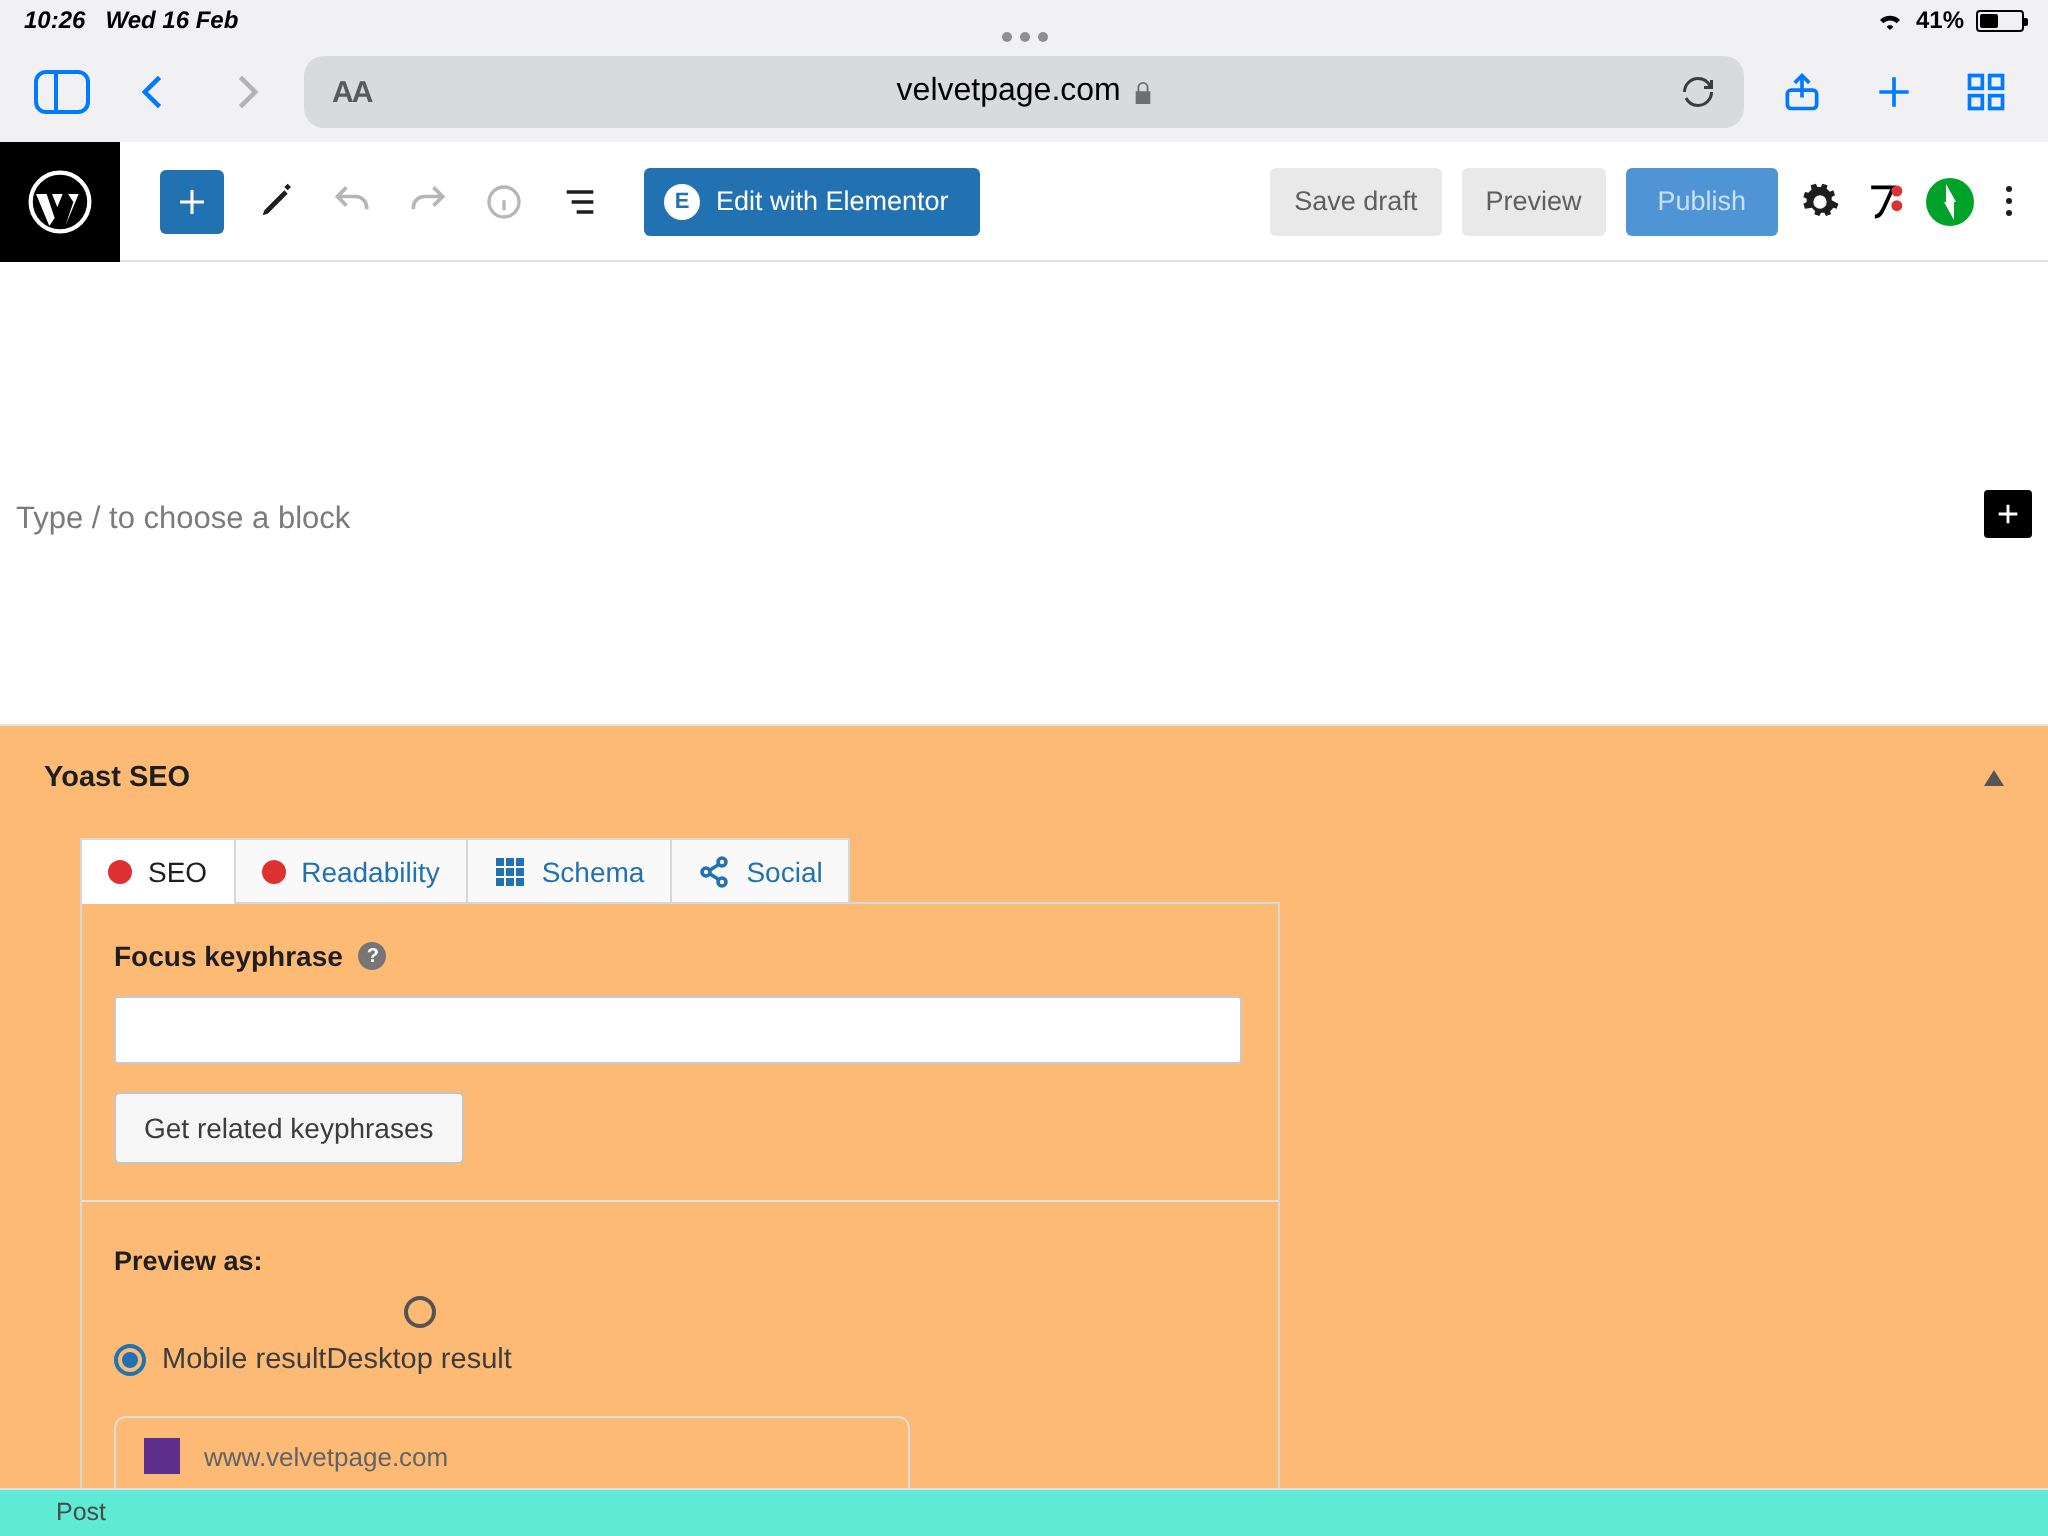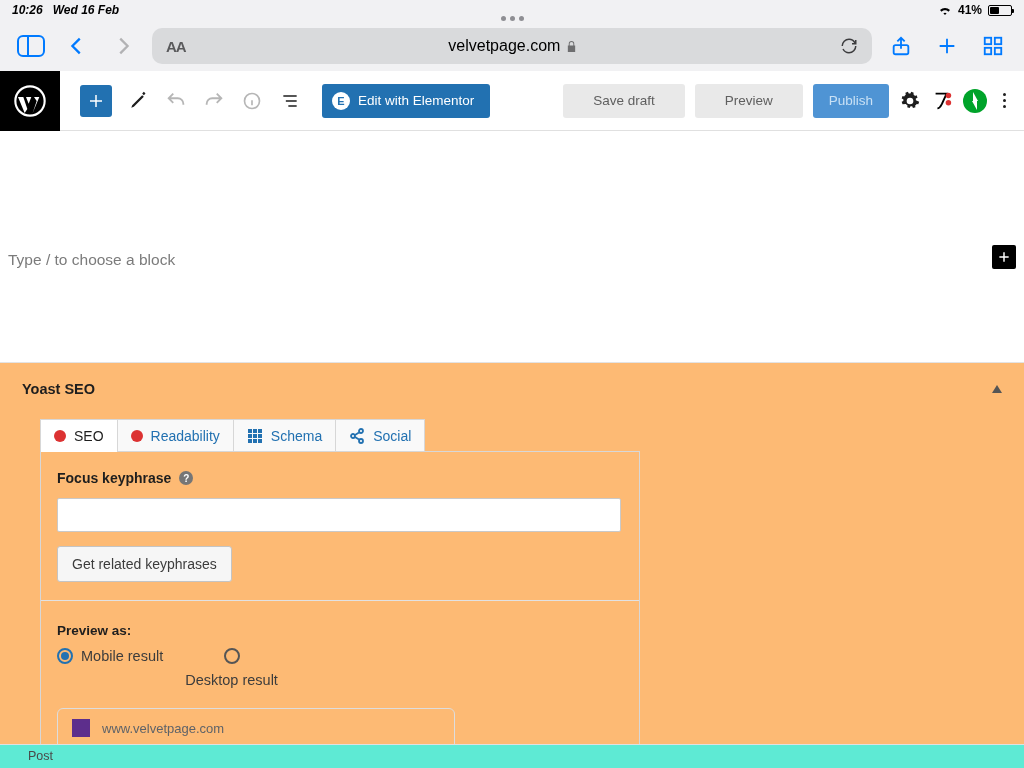--- a/index.html
+++ b/index.html
@@ -39,21 +39,21 @@
   .wplogo svg { width:32px; height:32px; color:#fff; }
   .wpheader { flex:1; height:60px; background:#fff; border-bottom:1px solid #e0e0e0; display:flex; align-items:center; padding:0 12px 0 20px; }
   .wp-left { display:flex; align-items:center; gap:14px; }
   .sq-add { width:32px; height:32px; background:#2271b1; border-radius:3px; display:flex; align-items:center; justify-content:center; color:#fff; font-size:22px; font-weight:300; }
   .tool-ico { width:24px; height:24px; color:#1e1e1e; display:flex; align-items:center; justify-content:center; }
   .tool-ico.dim { color:#b6b6b6; }
   .elementor-btn { background:#2271b1; color:#fff; border:none; height:34px; border-radius:3px; padding:0 16px 0 10px; display:flex; align-items:center; gap:8px; font-size:13.5px; margin-left:6px; }
   .elementor-btn .e-circle { width:18px; height:18px; border-radius:50%; background:#fff; color:#2271b1; display:flex; align-items:center; justify-content:center; font-size:11px; font-weight:700;}
   .wp-center { flex:1; }
   .wp-right { display:flex; align-items:center; gap:10px; }
-  .flat-btn { height:34px; padding:0 30px; border:none; border-radius:3px; font-size:13.5px; color:#5f5f5f; background:#e9e9e9; }
+  .flat-btn { height:34px; padding:0 12px; border:none; border-radius:3px; font-size:13.5px; color:#5f5f5f; background:#e9e9e9; }
   .publish-btn { height:34px; padding:0 16px; border:none; border-radius:3px; font-size:13.5px; background:#4f94d4; color:#c9e1f5; }
   .hdr-ico { width:22px; height:22px; display:flex; align-items:center; justify-content:center; color:#1e1e1e; }
   .yoast-y { width:22px; height:22px; }
   .jetpack { width:24px; height:24px; border-radius:50%; background:#00a32a; position:relative; }
   .jetpack::before { content:""; position:absolute; left:10px; top:3px; border-left:5px solid #fff; border-top:9px solid transparent; }
   .jetpack::after { content:""; position:absolute; right:10px; bottom:3px; border-right:5px solid #fff; border-bottom:9px solid transparent; }
   .kebab { display:flex; flex-direction:column; gap:3px; padding:0 6px;}
   .kebab span { width:3px; height:3px; border-radius:50%; background:#1e1e1e; }
 
   
@@ -75,21 +75,21 @@
   .ytab .schema-ico, .ytab .social-ico { color:#2271b1; width:16px; height:16px; }
   .ycontent { border:1px solid #d7d7d7; width:600px; margin-left:0; margin-top:-1px; padding:18px 16px 16px 16px; position:relative; left:18px;}
   .section-break { border:none; border-top:1px solid #e2e2e2; margin:18px -16px; }
   .fk-label { font-size:14px; font-weight:700; color:#1e1e1e; display:flex; align-items:center; gap:8px; }
   .help-q { width:14px; height:14px; border-radius:50%; background:#767676; color:#fff; font-size:10px; display:flex; align-items:center; justify-content:center; font-weight:700;}
   .fk-input { width:100%; max-width:564px; height:34px; border:1px solid #c9c9c9; border-radius:2px; margin-top:12px; padding:0 8px; font-size:14px; }
   .related-btn { margin-top:14px; padding:9px 14px; border:1px solid #c4c4c4; background:#f6f6f6; border-radius:3px; font-size:14px; color:#3c3c3c; }
   .gprev-head { display:flex; justify-content:space-between; align-items:center; font-size:15px; color:#424242; padding-right:6px;}
   .chev-up { width:14px; height:14px; }
   .preview-as { font-size:13.5px; font-weight:700; margin-top:22px; color:#1e1e1e;}
-  .radios { display:flex; gap:22px; margin-top:10px; font-size:14.5px; color:#3c3c3c; align-items:flex-start;}
+  .radios { display:flex; margin-top:10px; font-size:14.5px; color:#3c3c3c; align-items:flex-end;}
   .radio { width:16px; height:16px; border:2px solid #555; border-radius:50%; display:inline-flex; align-items:center; justify-content:center; }
   .radio.checked { border-color:#2271b1; }
   .radio.checked::after { content:""; width:8px; height:8px; background:#2271b1; border-radius:50%; }
   .serp-card { margin-top:20px; border:1px solid #ddd; border-radius:6px; width:398px; padding:10px 14px 24px 14px; color:#5f6368; font-size:13px; display:flex; gap:12px; align-items:center;}
   .favicon { width:18px; height:18px; background:#5d2e8c; }
 
   
   .bottombar { position:fixed; bottom:0; left:0; right:0; height:24px; background:#5eead4; border-top:1px solid #e0e0e0; font-size:12.5px; color:#4a4a4a; padding:4px 28px; }
 </style>
 </head>

